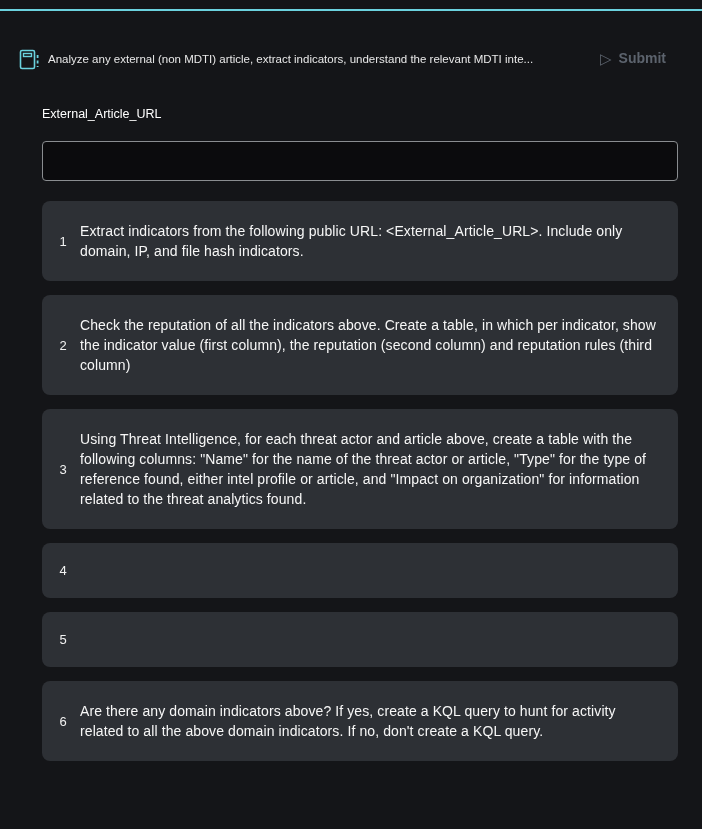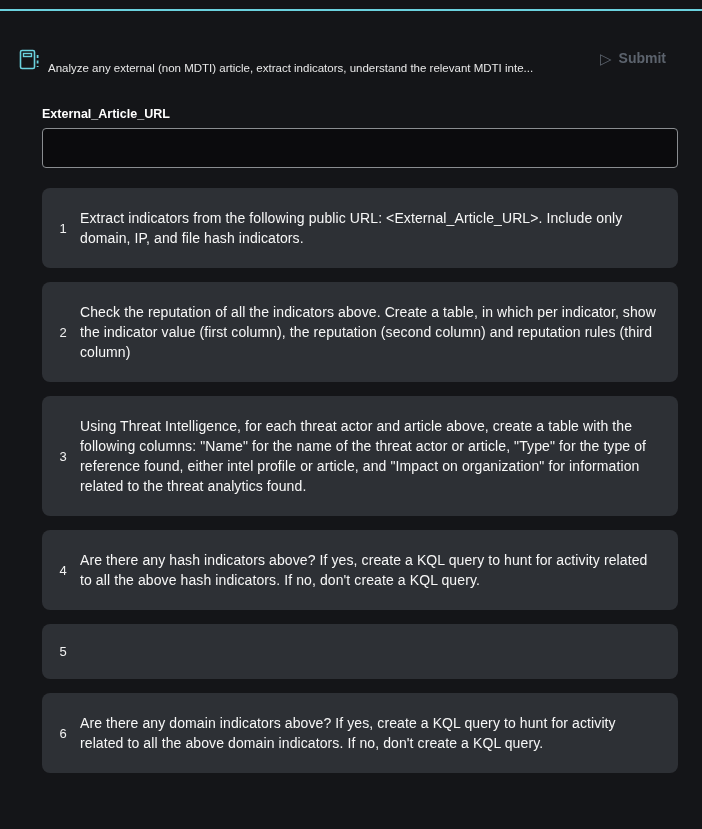--- a/index.html
+++ b/index.html
@@ -18,37 +18,37 @@
     display: flex; align-items: flex-start;
     padding: 44px 24px 0 16px;
   }
   .pb-icon { flex: 0 0 auto; margin-top: 3px; margin-right: 6px; }
   .header-main { flex: 1 1 auto; min-width: 0; }
   .page-title {
     font-size: 21px; font-weight: bold; color: #ffffff;
     letter-spacing: 0.2px; line-height: 26px;
   }
   .page-subtitle {
-    font-size: 11.5px; color: #e8e8e8; margin-top: 18px;
+    font-size: 11.5px; color: #e8e8e8; margin-top: 9px;
     white-space: nowrap; overflow: hidden;
   }
   .submit-btn {
     flex: 0 0 auto;
     display: flex; align-items: center; gap: 7px;
     background: none; border: none;
     color: #5c636d; font-family: inherit;
     font-size: 14px; font-weight: bold;
     margin-top: 6px; margin-right: 12px;
     cursor: default;
   }
   .submit-btn .play { font-size: 15px; font-weight: normal; line-height: 1; }
   .form-area { padding: 0 24px 0 42px; margin-top: 30px; }
   .field-label {
-    font-size: 12.5px; font-weight: bold; color: #ffffff;
-    display: block; margin-bottom: 7px;
+    font-size: 12.5px; font-weight: normal; color: #ffffff;
+    display: block; margin-bottom: 20px;
   }
   .url-input {
     width: 636px; height: 40px;
     background: #0b0b0d;
     border: 1px solid #8a8d90;
     border-radius: 4px;
     color: #f2f2f2; font-family: inherit; font-size: 13px;
     padding: 0 10px;
     outline: none;
   }
@@ -108,21 +108,20 @@
   <div class="step-card">
     <span class="step-num">2</span>
     <span class="step-text">Check the reputation of all the indicators above. Create a table, in which per indicator, show the indicator value (first column), the reputation (second column) and reputation rules (third column)</span>
   </div>
   <div class="step-card">
     <span class="step-num">3</span>
     <span class="step-text">Using Threat Intelligence, for each threat actor and article above, create a table with the following columns: "Name" for the name of the threat actor or article, "Type" for the type of reference found, either intel profile or article, and "Impact on organization" for information related to the threat analytics found.</span>
   </div>
   <div class="step-card">
     <span class="step-num">4</span>
-    <span class="step-text">Are there any hash indicators above? If yes, create a KQL query to hunt for activity related to all the above hash indicators. If no, don't create a KQL query.</span>
   </div>
   <div class="step-card">
     <span class="step-num">5</span>
   </div>
   <div class="step-card">
     <span class="step-num">6</span>
     <span class="step-text">Are there any domain indicators above? If yes, create a KQL query to hunt for activity related to all the above domain indicators. If no, don't create a KQL query.</span>
   </div>
 </div>
 

